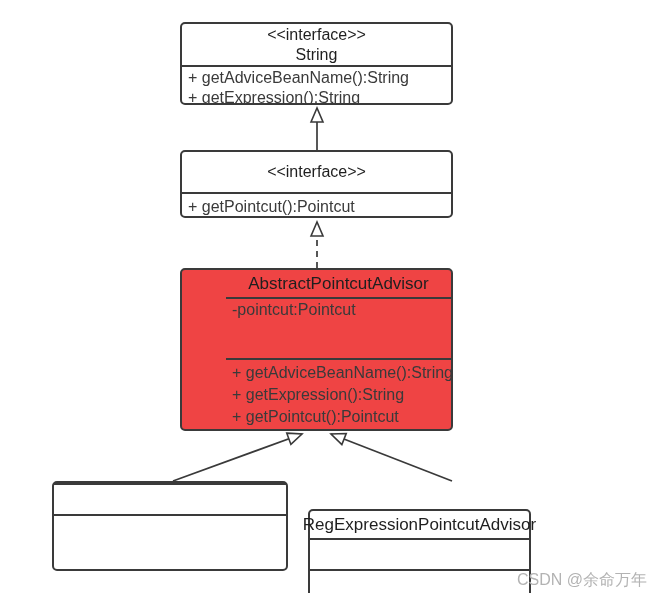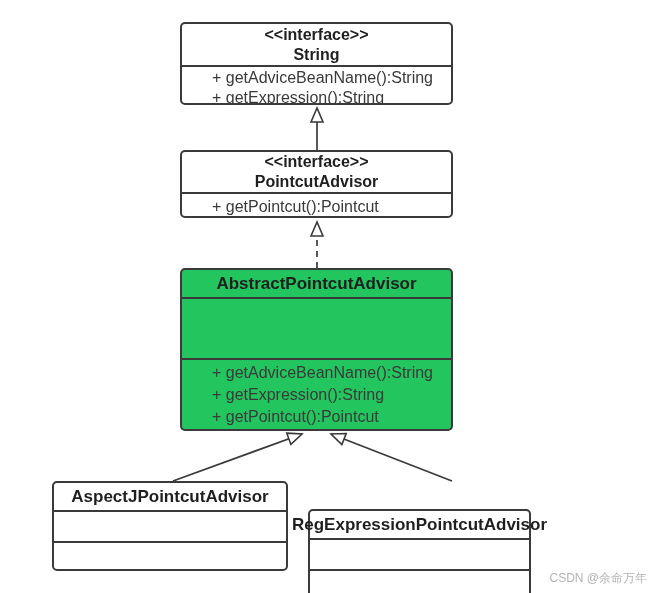--- a/index.html
+++ b/index.html
@@ -20,47 +20,46 @@
     pointer-events: none;
   }
   .uml-class {
     position: absolute;
     box-sizing: border-box;
     background: #ffffff;
     border: 2px solid #3a3a3a;
     border-radius: 5px;
     color: #333333;
   }
-  .uml-class.highlight { background: #22c55e; }
+  .uml-class.highlight { background: #ef4444; padding-left: 44px; }
   .cls-header {
     box-sizing: border-box;
     display: flex; flex-direction: column;
     align-items: center; justify-content: center;
     text-align: center;
   }
   .stereo, .cname {
-    font-weight: bold;
+    font-weight: normal;
     font-size: 16px;
     line-height: 20px;
     color: #1f1f1f;
     white-space: nowrap;
   }
   .cname.solo { line-height: 26px; font-size: 17px; }
   .sect {
     box-sizing: border-box;
     border-top: 2px solid #3a3a3a;
     padding: 1px 4px 0 6px;
     overflow: hidden;
   }
   .member {
     font-size: 16px;
     line-height: 20px;
     white-space: nowrap;
     color: #3a3a3a;
-    margin-left: 24px;
   }
   
   .c-advisor   { left: 180px; top: 22px;  width: 273px; height: 83px; }
   .c-advisor   .cls-header { height: 41px; }
   .c-advisor   .sect { height: 40px; }
   .c-pointcut  { left: 180px; top: 150px; width: 273px; height: 68px; }
   .c-pointcut  .cls-header { height: 40px; }
   .c-pointcut  .sect { height: 26px; }
   .c-pointcut  .member { line-height: 23px; }
   .c-abstract  { left: 180px; top: 268px; width: 273px; height: 163px; }
@@ -69,21 +68,21 @@
   .c-abstract  .sect-methods { height: 71px; padding-top: 2px; }
   .c-abstract  .sect-methods .member { line-height: 22px; }
   .c-aspectj   { left: 52px;  top: 481px; width: 236px; height: 90px; }
   .c-regexp    { left: 308px; top: 509px; width: 223px; height: 90px; }
   .c-aspectj .cls-header, .c-regexp .cls-header { height: 27px; }
   .c-aspectj .sect-1, .c-regexp .sect-1 { height: 31px; }
   .c-aspectj .sect-2, .c-regexp .sect-2 { height: 28px; }
   .watermark {
     position: absolute;
     right: 3px; top: 570px;
-    font-size: 12px;
+    font-size: 16px;
     color: #b3b3b3;
     white-space: nowrap;
   }
 </style>
 </head>
 <body>
 
 <div class="canvas">
 
   <svg class="arrow-layer" width="650" height="593" viewBox="0 0 650 593" xmlns="http://www.w3.org/2000/svg">
@@ -113,44 +112,41 @@
     </div>
     <div class="sect">
       <div class="member">+ getAdviceBeanName():String</div>
       <div class="member">+ getExpression():String</div>
     </div>
   </div>
 
   <div class="uml-class c-pointcut">
     <div class="cls-header">
       <div class="stereo">&lt;&lt;interface&gt;&gt;</div>
-      <div class="cname">PointcutAdvisor</div>
     </div>
     <div class="sect">
       <div class="member">+ getPointcut():Pointcut</div>
     </div>
   </div>
 
   <div class="uml-class highlight c-abstract">
     <div class="cls-header">
       <div class="cname solo">AbstractPointcutAdvisor</div>
     </div>
     <div class="sect sect-fields">
+      <div class="member">-pointcut:Pointcut</div>
     </div>
     <div class="sect sect-methods">
       <div class="member">+ getAdviceBeanName():String</div>
       <div class="member">+ getExpression():String</div>
       <div class="member">+ getPointcut():Pointcut</div>
     </div>
   </div>
 
   <div class="uml-class c-aspectj">
-    <div class="cls-header">
-      <div class="cname solo">AspectJPointcutAdvisor</div>
-    </div>
     <div class="sect sect-1"></div>
     <div class="sect sect-2"></div>
   </div>
 
   <div class="uml-class c-regexp">
     <div class="cls-header">
       <div class="cname solo">RegExpressionPointcutAdvisor</div>
     </div>
     <div class="sect sect-1"></div>
     <div class="sect sect-2"></div>

